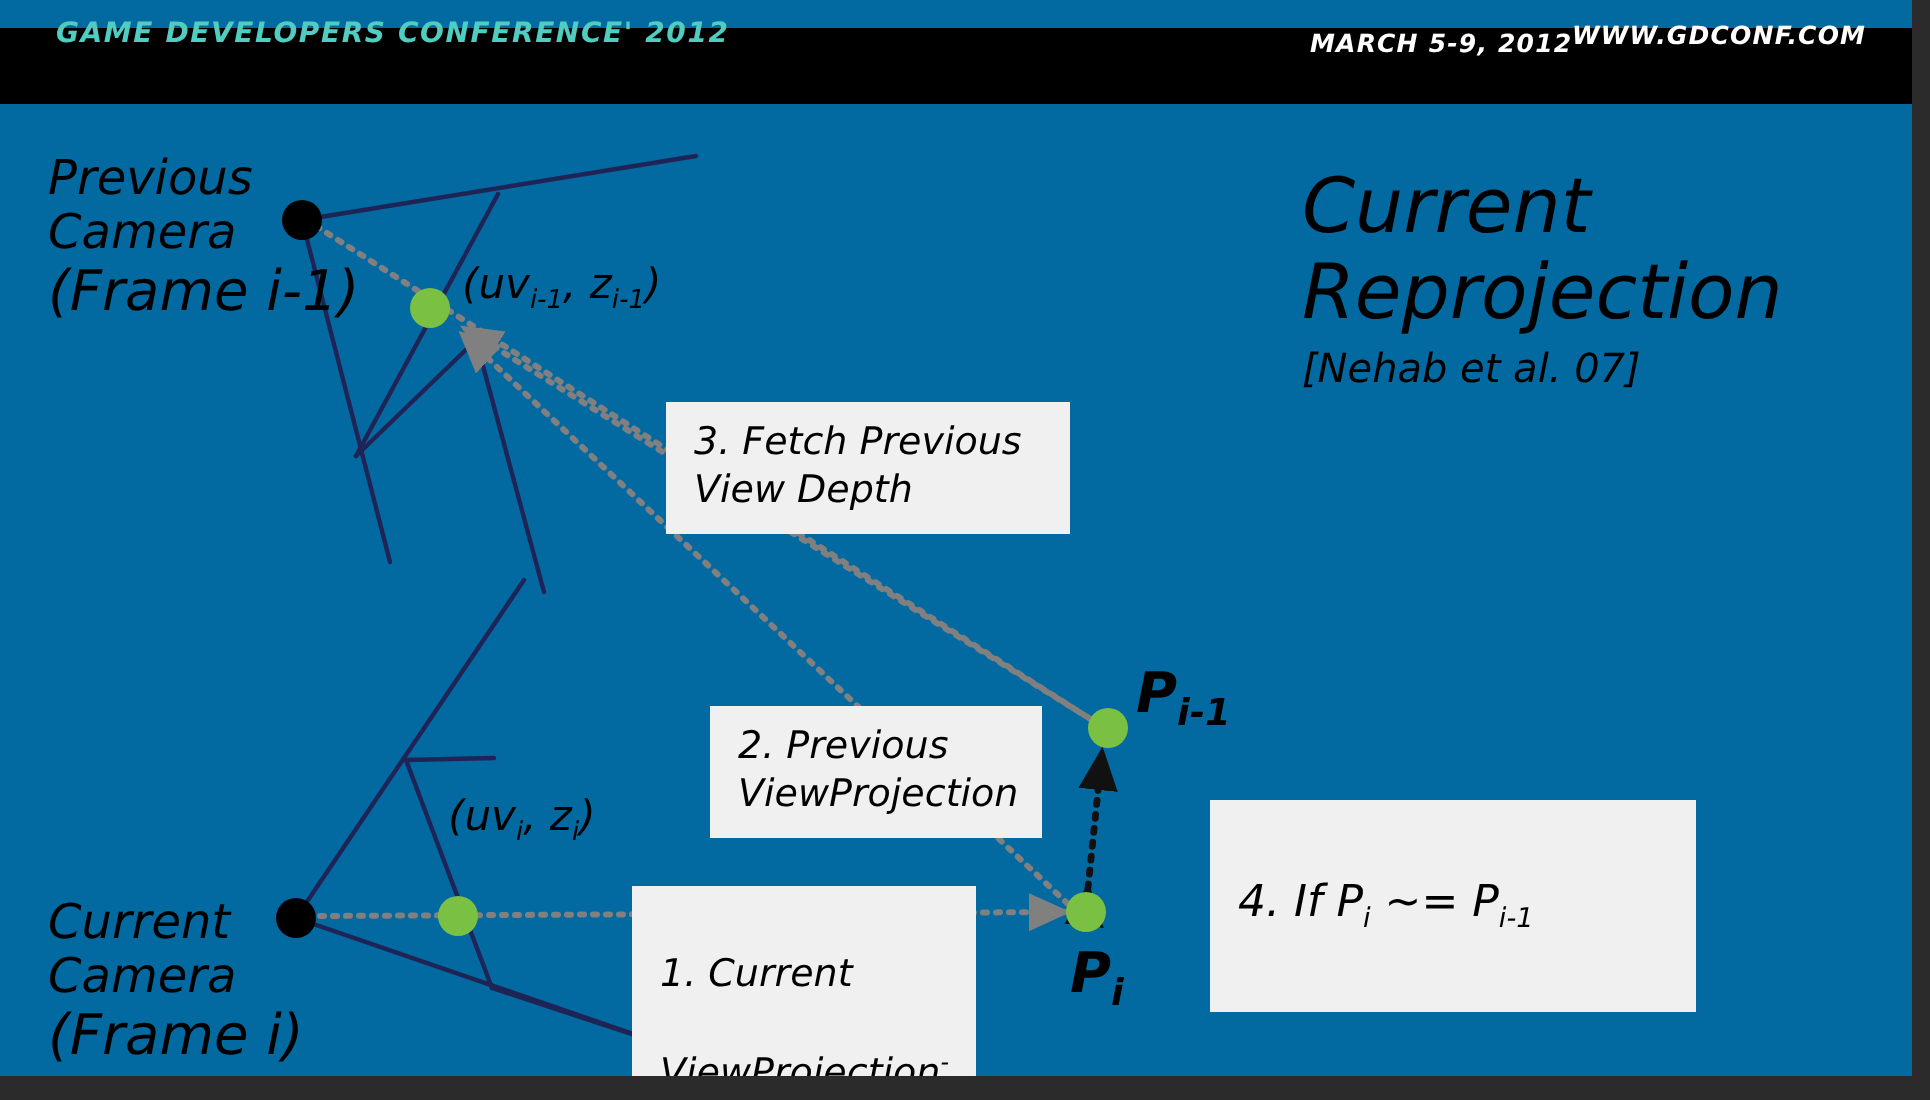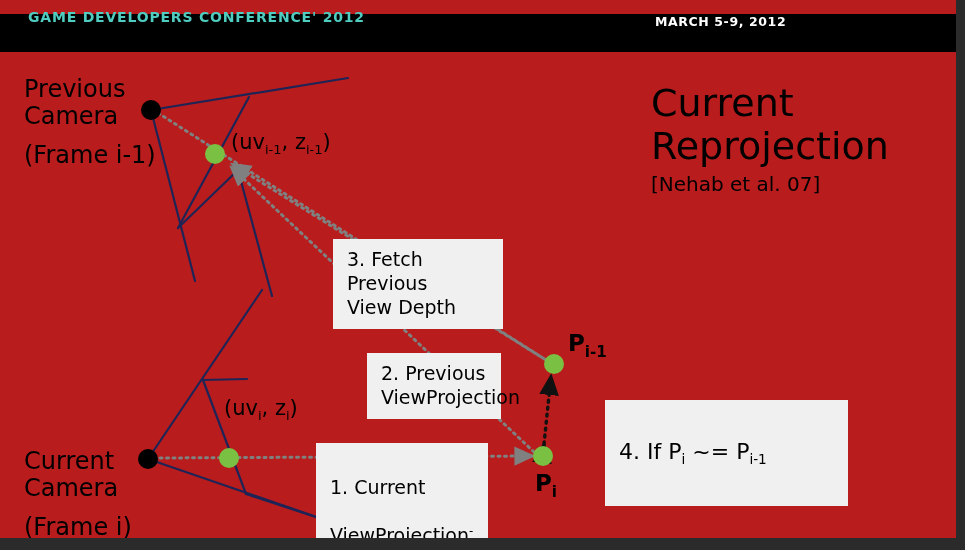--- a/index.html
+++ b/index.html
@@ -4,23 +4,24 @@
 <style>
   html, body {
     margin: 0;
     padding: 0;
     background: #ffffff;
   }
   #slide {
     position: relative;
     width: 965px;
     height: 550px;
-    background: #b91c1c;
+    background: #0369a1;
     overflow: hidden;
     font-family: "DejaVu Sans", sans-serif;
+    font-style: italic;
   }
   
   .edge-right {
     position: absolute;
     top: 0; right: 0;
     width: 9px; height: 550px;
     background: #2b2b2b;
   }
   .edge-bottom {
     position: absolute;
@@ -84,63 +85,62 @@
   
   .cam-label {
     position: absolute;
     color: #000000;
     line-height: 1.12;
   }
   .cam-main {
     font-size: 24px;
   }
   .cam-sub {
-    font-size: 24px;
-    margin-top: 12px;
+    font-size: 28px;
   }
   #prev-cam-label { left: 24px; top: 76px; }
   #cur-cam-label  { left: 24px; top: 448px; }
 
   
   .uv-tag {
     position: absolute;
     font-size: 21px;
     color: #000000;
     white-space: nowrap;
   }
   #uv-prev { left: 231px; top: 130px; }
   #uv-cur  { left: 224px; top: 396px; }
   .uv-tag sub { font-size: 0.62em; }
 
   
   .p-label {
     position: absolute;
-    font-size: 23px;
+    font-size: 28px;
     font-weight: bold;
     color: #000000;
     white-space: nowrap;
     text-align: right;
   }
   .p-label sub { font-size: 0.66em; }
   #p-prev-label { left: 568px; top: 330px; }
   #p-cur-label  { left: 535px; top: 470px; }
 
   
   .callout {
     position: absolute;
     background: #f0f0f0;
     color: #000000;
     font-size: 19px;
     line-height: 1.26;
     padding: 9px 14px;
     box-sizing: border-box;
     white-space: pre-line;
   }
-  #callout-3 { left: 333px; top: 201px; width: 170px; margin-top: 38px; }
-  #callout-2 { left: 355px; top: 353px; width: 134px; margin-left: 12px; }
+  #callout-3 { left: 333px; top: 201px; width: 202px; }
+  #callout-2 { left: 355px; top: 353px; width: 166px; }
   #callout-1 { left: 316px; top: 443px; width: 172px; }
   #callout-4 {
     left: 605px; top: 400px; width: 243px;
     font-size: 22px; padding: 10px 14px;
   }
   .callout sup { font-size: 0.62em; }
   .callout sub { font-size: 0.62em; }
 
   
   #diagram {
@@ -195,20 +195,21 @@
 
     <circle cx="215" cy="154" r="10" fill="#7ac143"></circle>
     <circle cx="229" cy="458" r="10" fill="#7ac143"></circle>
     <circle cx="554" cy="364" r="10" fill="#7ac143"></circle>
     <circle cx="543" cy="456" r="10" fill="#7ac143"></circle>
   </svg>
 
   <div class="gdc-bar"></div>
   <div class="gdc-logo">GAME DEVELOPERS CONFERENCE' 2012</div>
   <div class="gdc-date">MARCH 5-9, 2012</div>
+  <div class="gdc-url">WWW.GDCONF.COM</div>
 
   <div class="title">Current Reprojection</div>
   <div class="title-cite">[Nehab et al. 07]</div>
 
   <div id="prev-cam-label" class="cam-label">
     <div class="cam-main" style="white-space:pre-line">Previous
 Camera</div>
     <div class="cam-sub">(Frame i-1)</div>
   </div>
 

